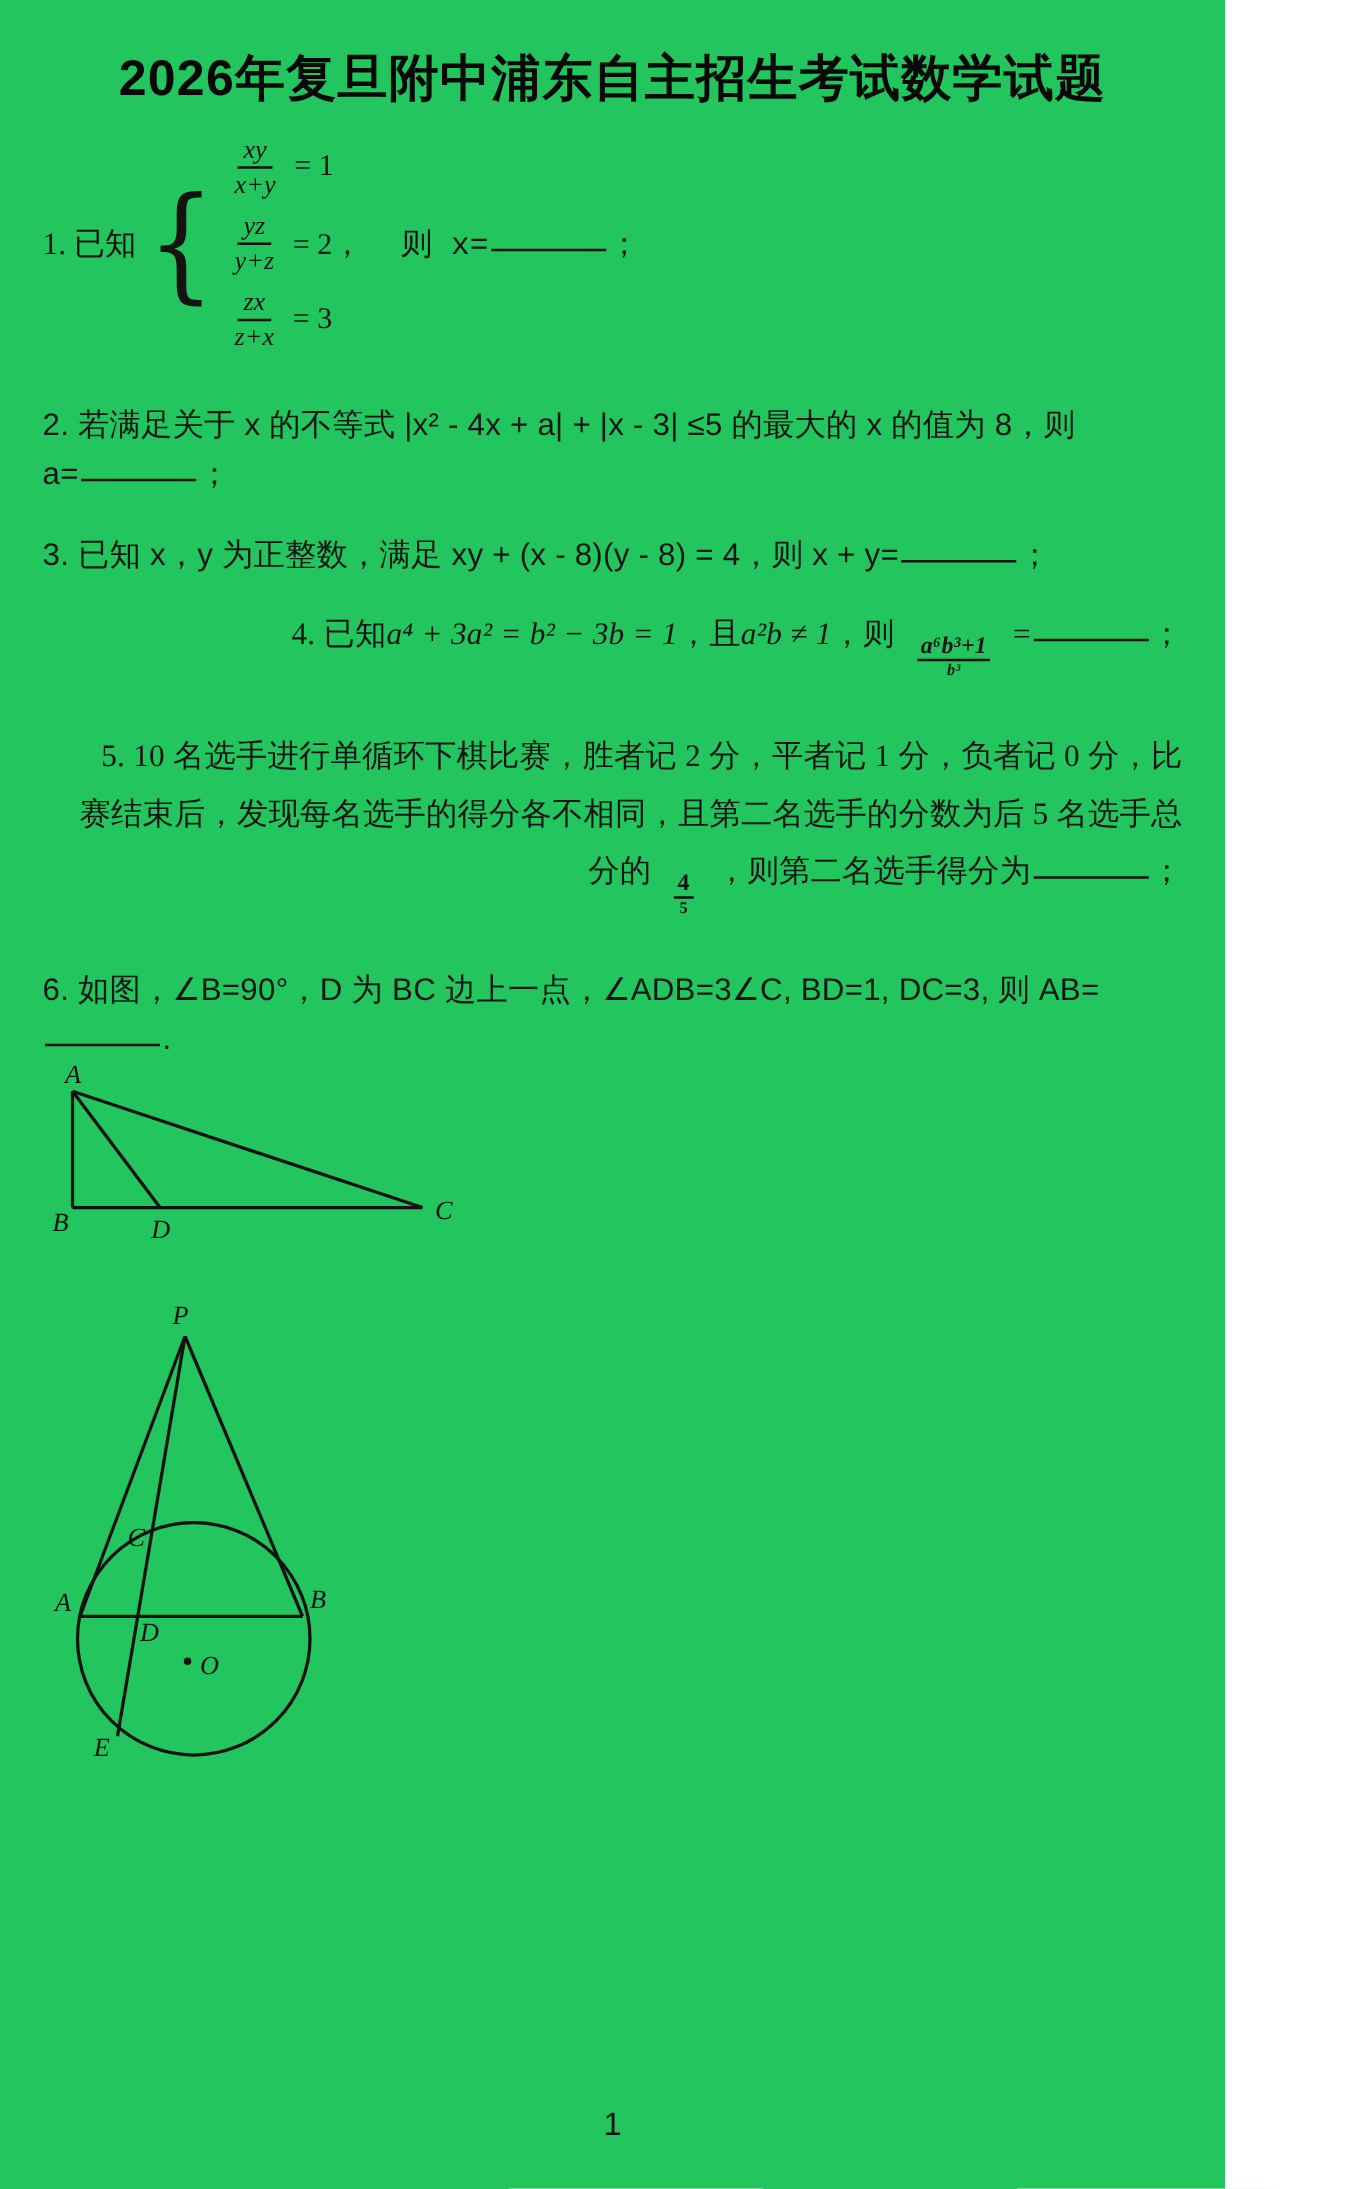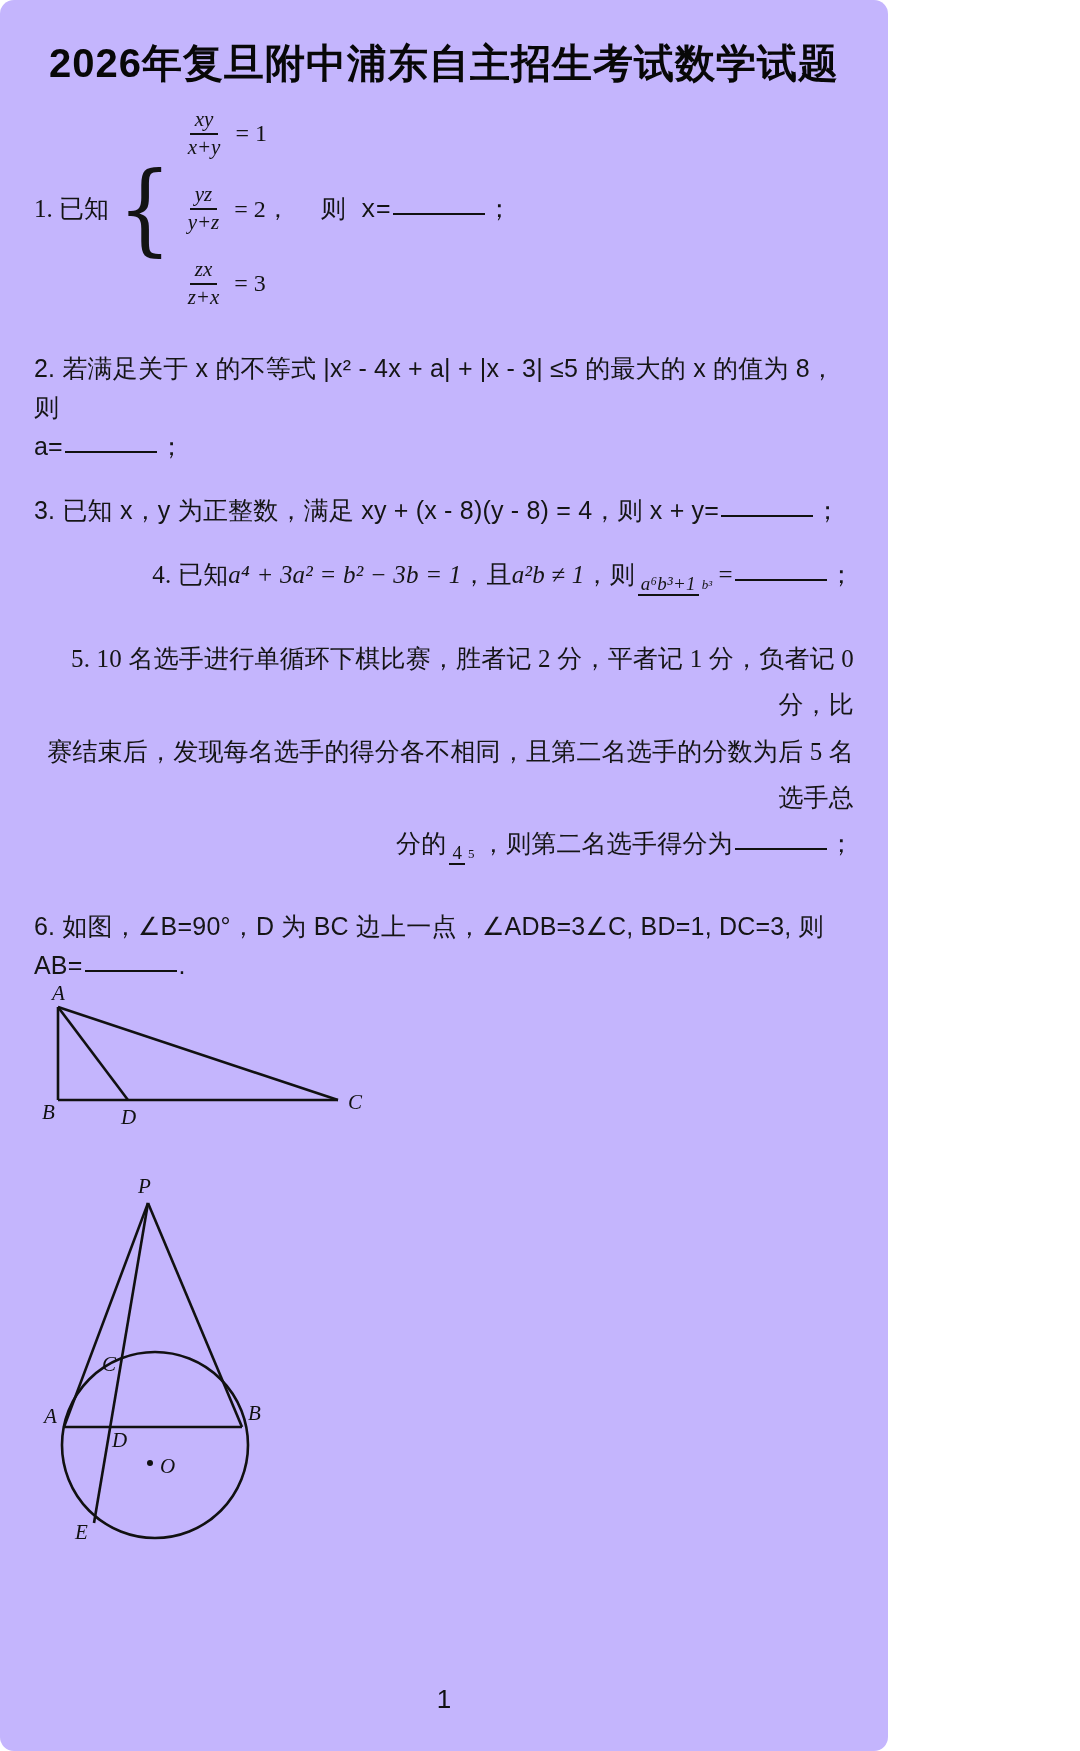--- a/index.html
+++ b/index.html
@@ -10,26 +10,25 @@
   body {
     width: 1080px;
     height: 1751px;
     position: relative;
     font-family: "Liberation Serif", "DejaVu Serif", serif;
     color: #131313;
     overflow: hidden;
   }
   .page {
     position: relative;
-    width: 888px;
+    width: 980px;
     height: 1751px;
-    background: #c4b5fd;
+    background: #22c55e;
     padding: 0;
     box-sizing: border-box;
-    border-radius: 14px;
   }
 
   
   .doc-title {
     text-align: center;
     font-family: "Liberation Sans", "DejaVu Sans", sans-serif;
     font-weight: bold;
     font-size: 40px;
     letter-spacing: 1px;
     color: #080808;
@@ -77,21 +76,21 @@
     line-height: 0.88;
     font-weight: 300;
     margin: 0 2px 0 4px;
     transform: scaleX(0.85);
     font-family: "DejaVu Serif", serif;
   }
   .sys {
     display: flex;
     flex-direction: column;
     justify-content: flex-end;
-    gap: 24px;
+    gap: 10px;
   }
   .sys-row {
     display: flex;
     align-items: center;
     font-size: 22px;
     font-style: italic;
     font-family: "Liberation Serif", "DejaVu Serif", serif;
   }
   .frac {
     display: inline-flex;
@@ -118,27 +117,28 @@
   .q1-tail {
     font-size: 25px;
     margin-left: 31px;
     white-space: nowrap;
     font-family: Liberation Mono, monospace;
   }
 
   
   .ifrac {
     display: inline-flex;
-    flex-direction: row;
+    flex-direction: column;
     align-items: center;
     vertical-align: -7px;
-    margin: 0 3px;
+    margin: 0 18px;
     line-height: 1.05;
     font-style: italic;
     font-family: "Liberation Serif", "DejaVu Serif", serif;
+    font-weight: bold;
   }
   .ifrac .num { border-bottom: 2px solid #111; padding: 0 3px; font-size: 19px; }
   .ifrac .den { padding: 0 3px; font-size: 13px; }
   .ifrac.upright { font-style: normal; }
 
   .mi { font-style: italic; font-family: "Liberation Serif","DejaVu Serif",serif; }
 
   
   .gap-lg { height: 40px; }
   .gap-md { height: 26px; }

